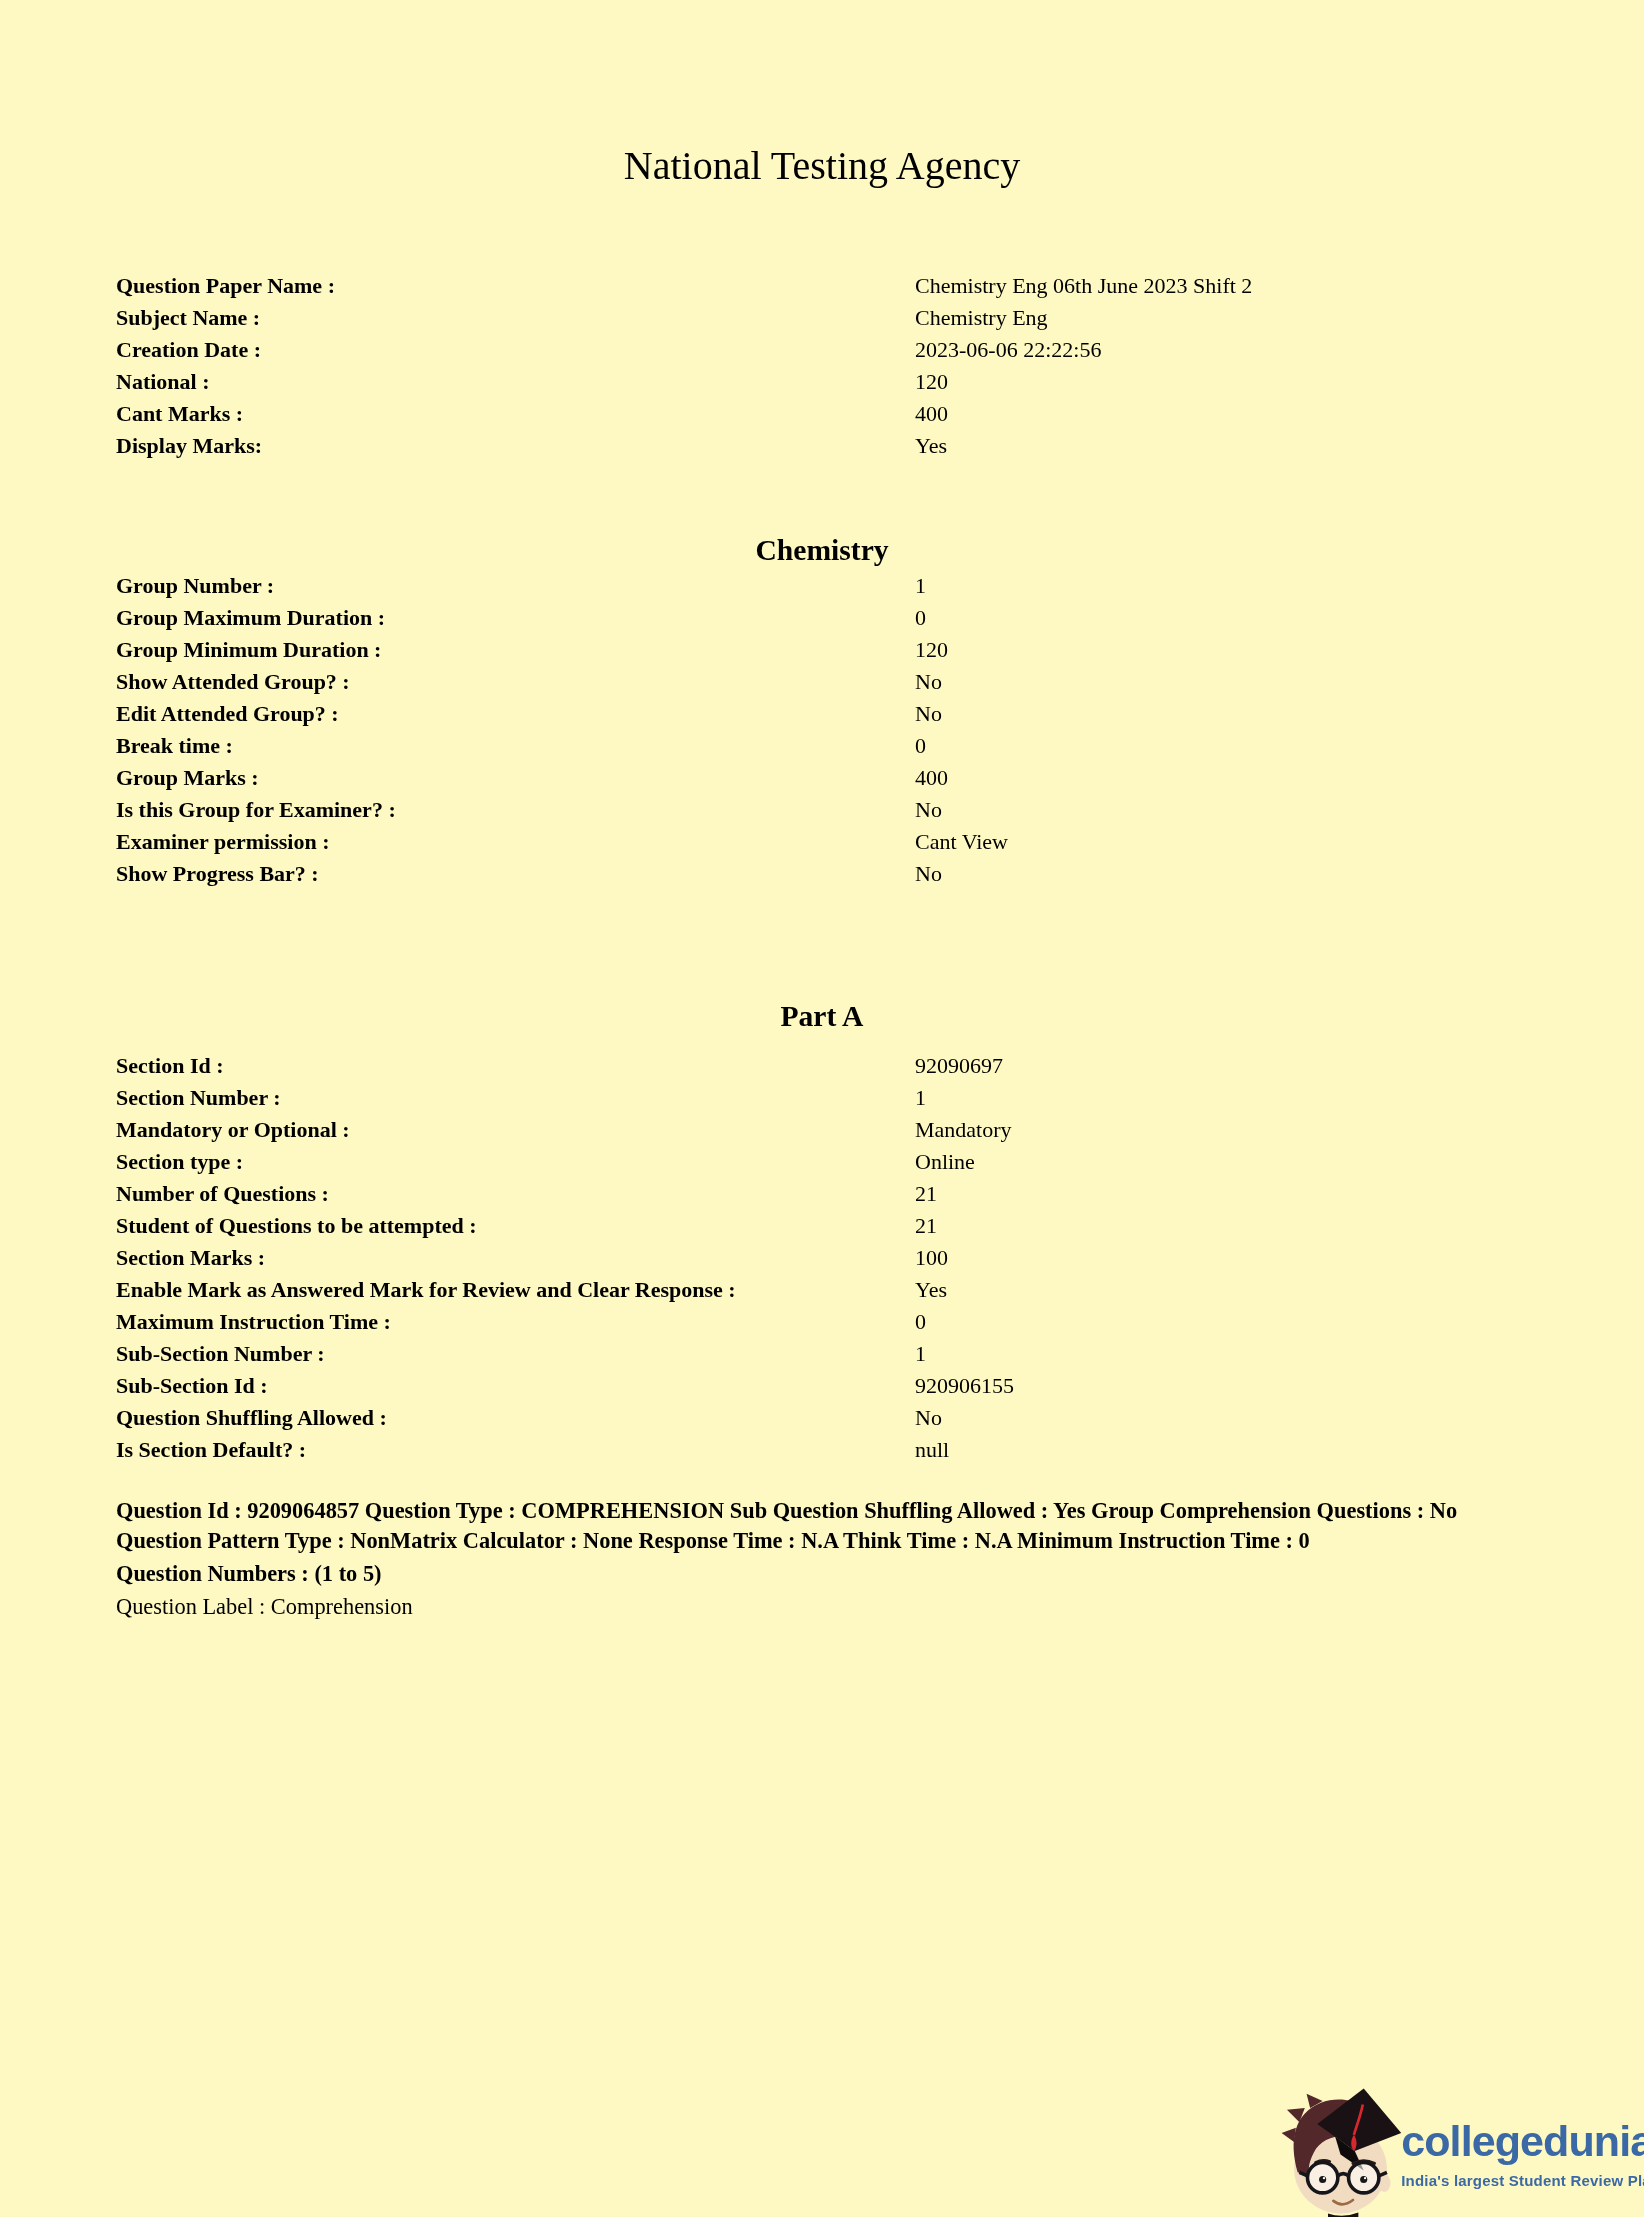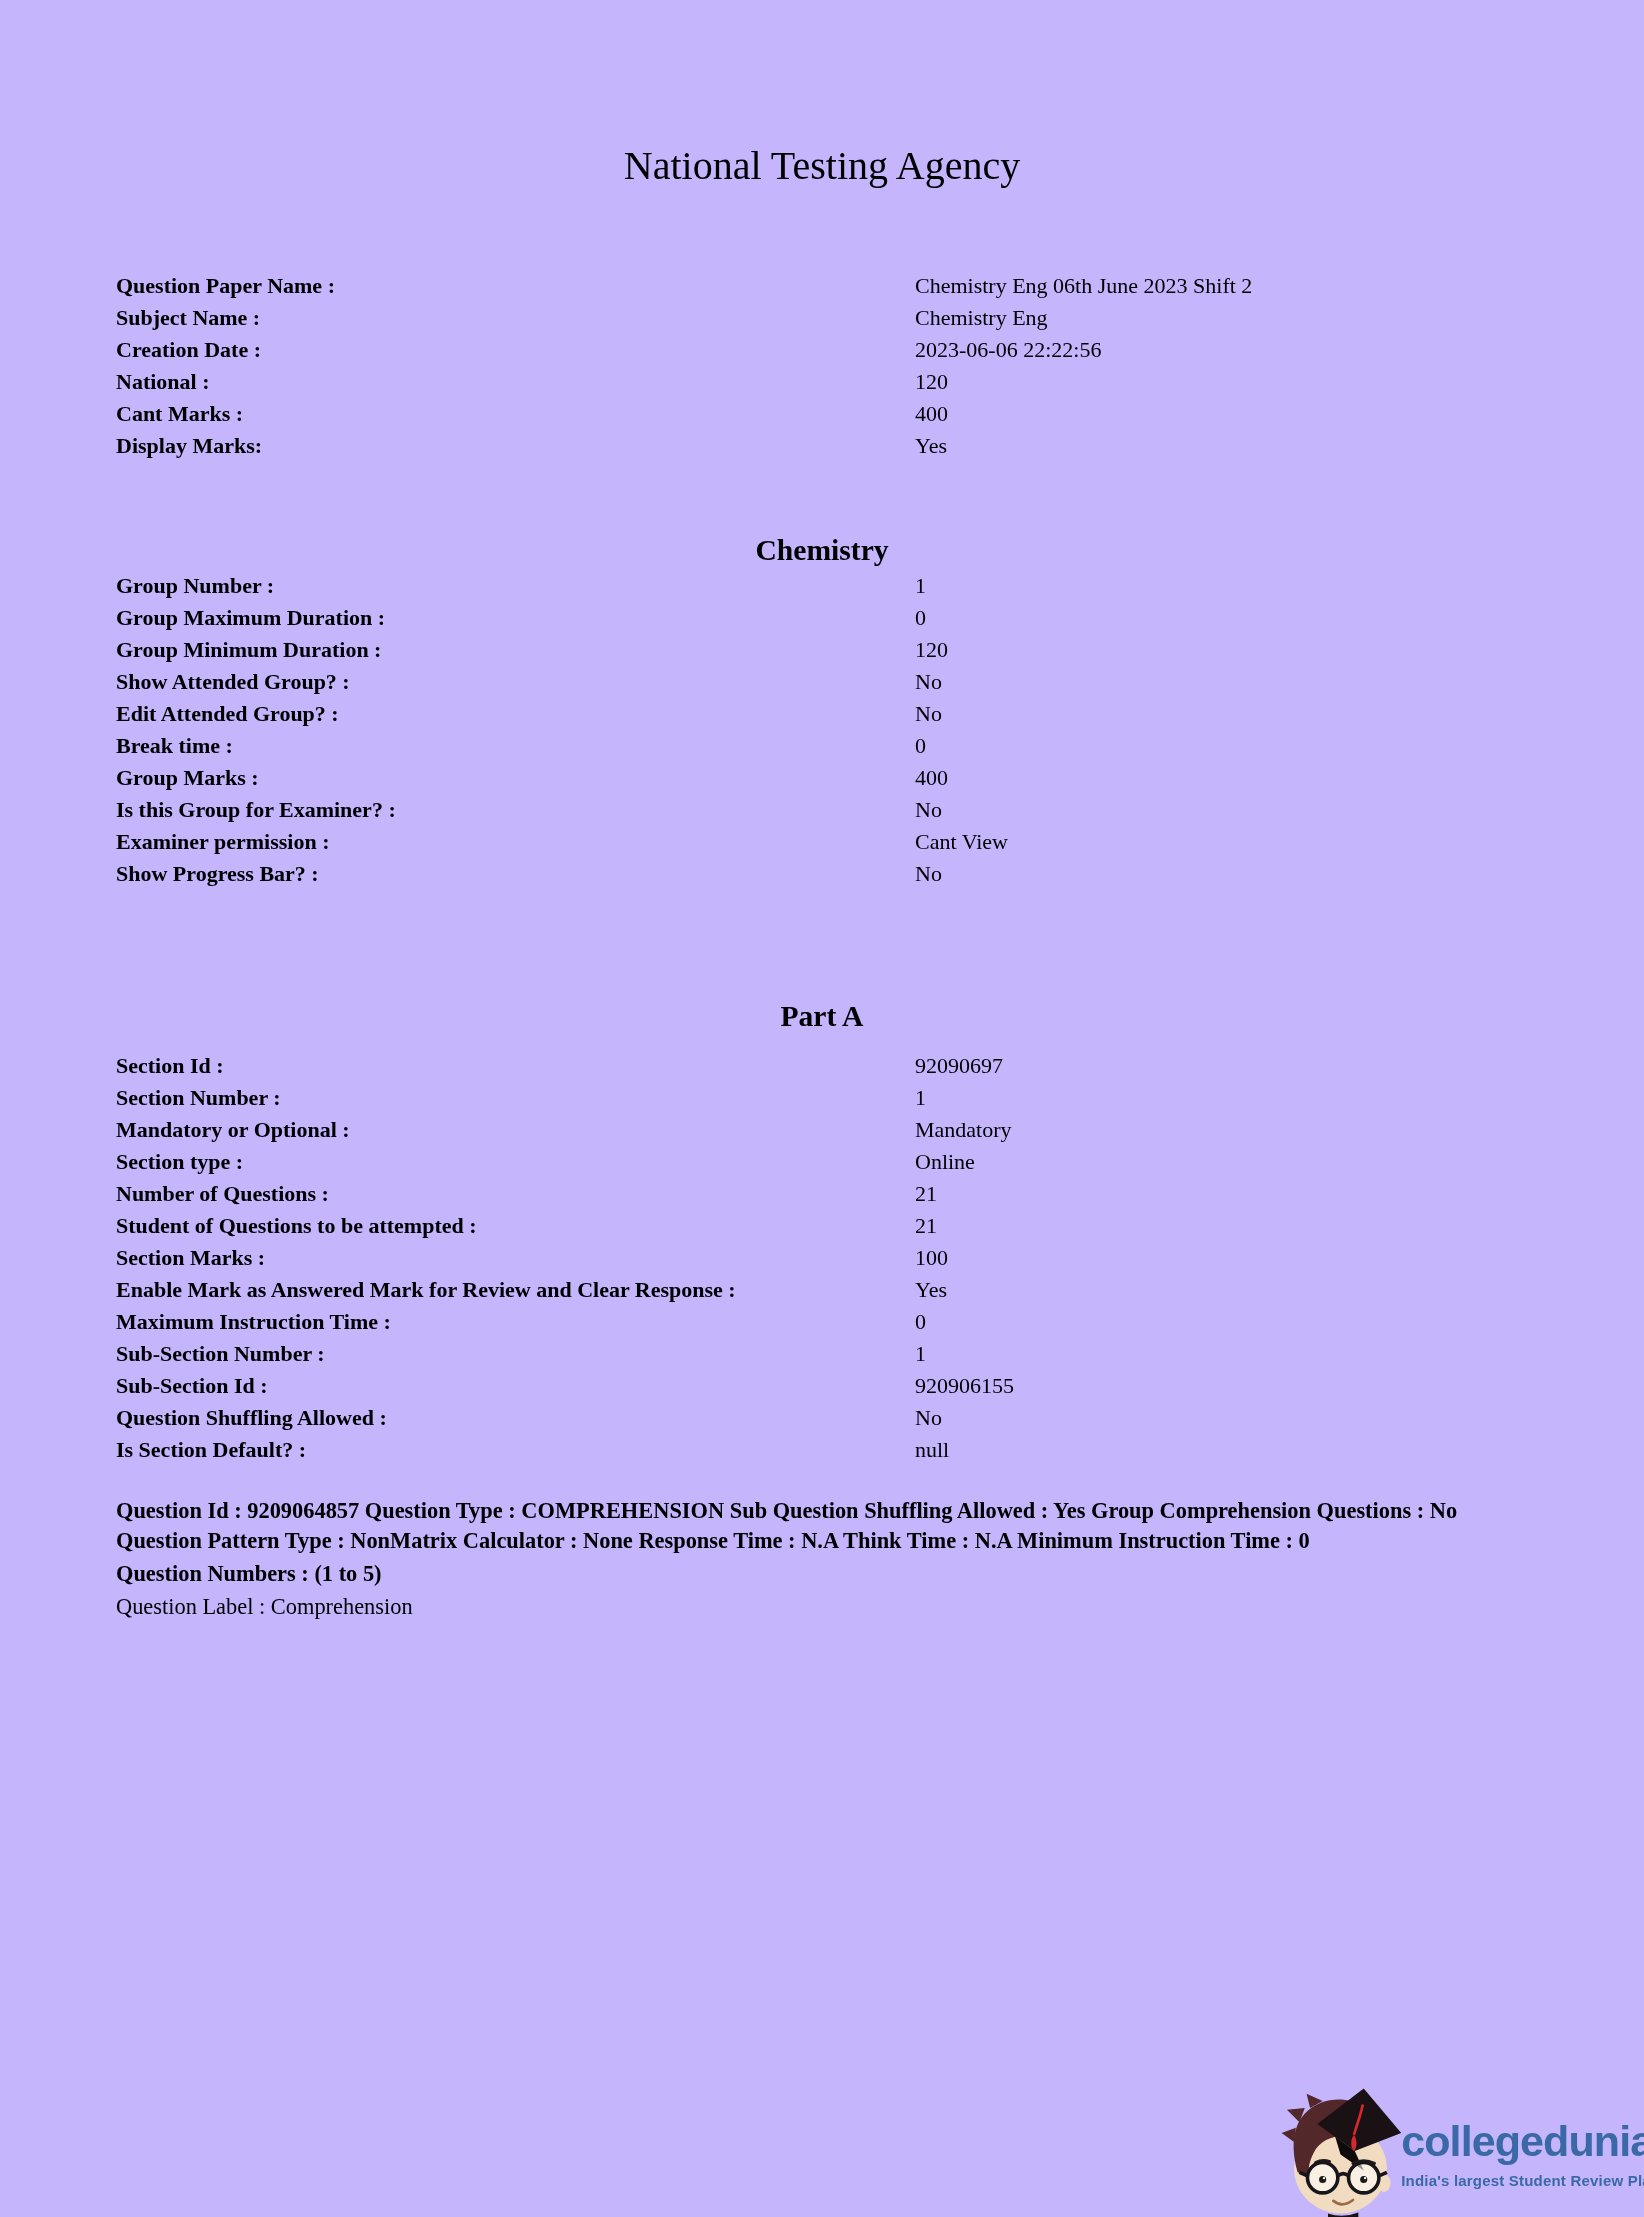--- a/index.html
+++ b/index.html
@@ -1,20 +1,20 @@
 <!DOCTYPE html>
 <html style="font-size:14.3px"><head>
 <meta charset="utf-8">
 <style>
   html,body{margin:0;padding:0;background:#ffffff;}
   .page{
     position:relative;
     width:1644px;
     height:2217px;
-    background:#c4b5fd;
+    background:#fef9c3;
     overflow:hidden;
     font-family:"Liberation Serif","DejaVu Serif",serif;
     color:#000000;
   }
   .doc-title{
     position:absolute;
     top:142px;left:0;width:100%;
     text-align:center;
     font-size:40px;
     font-weight:400;

